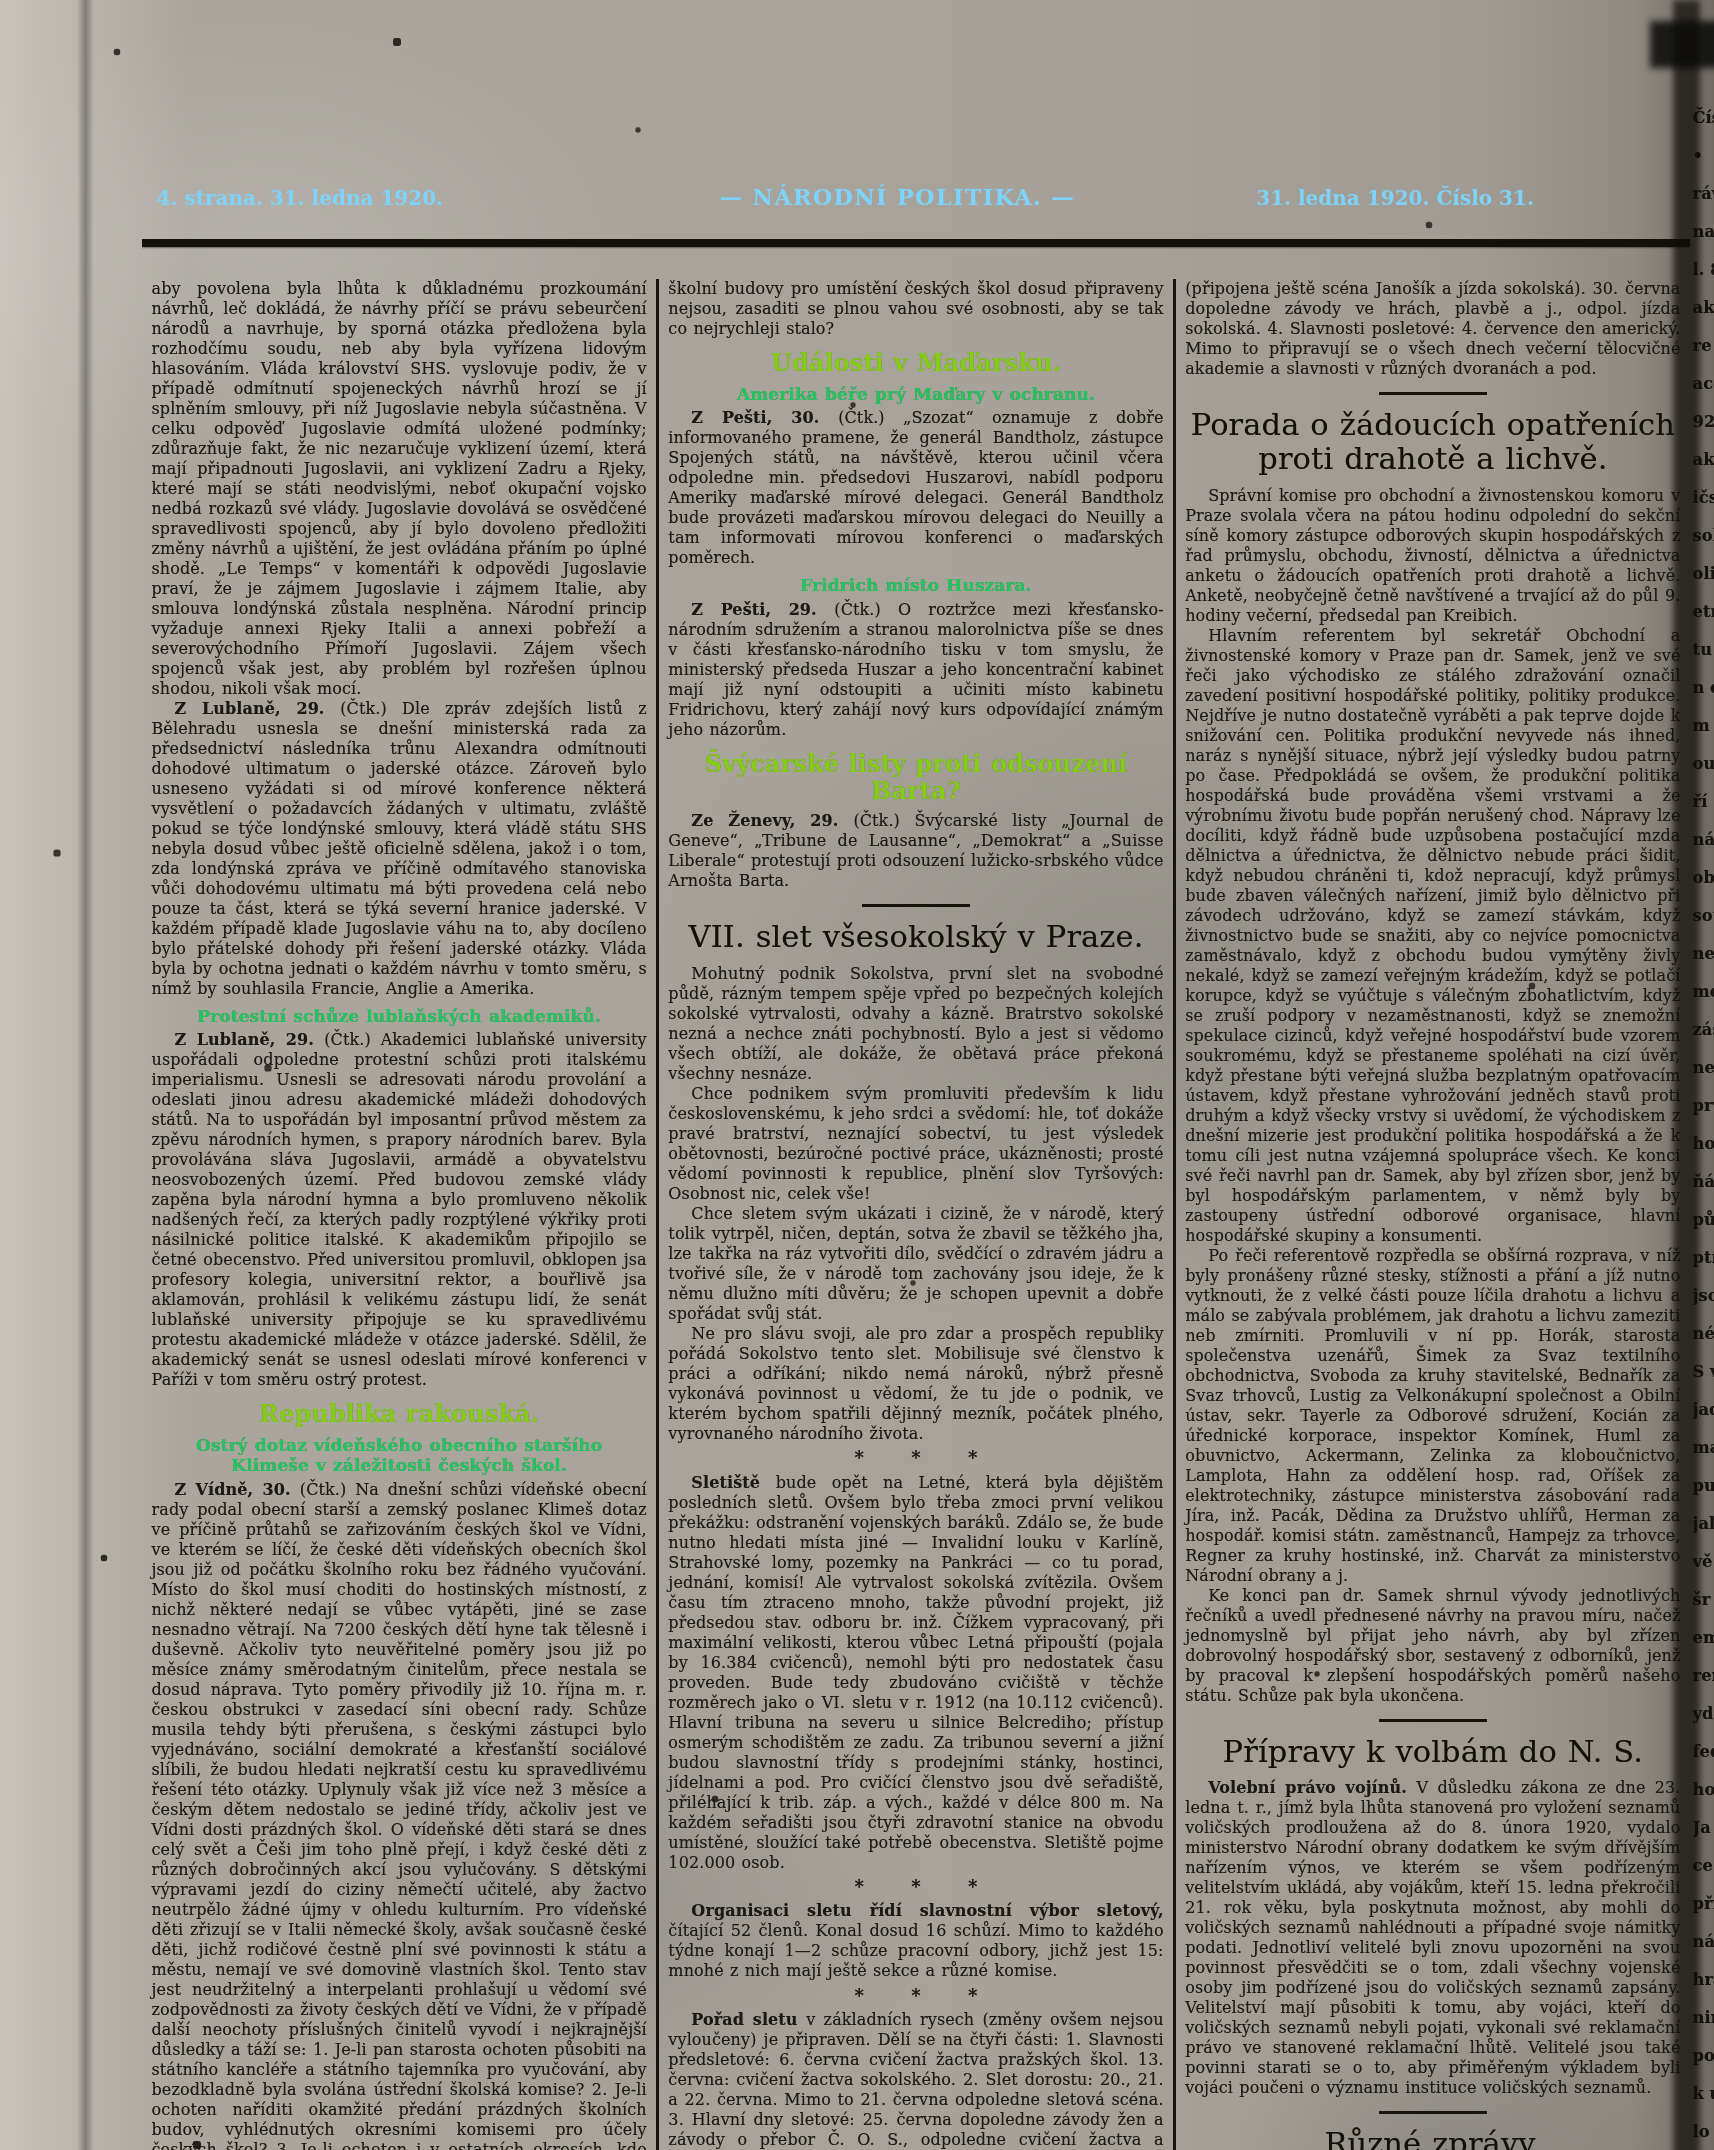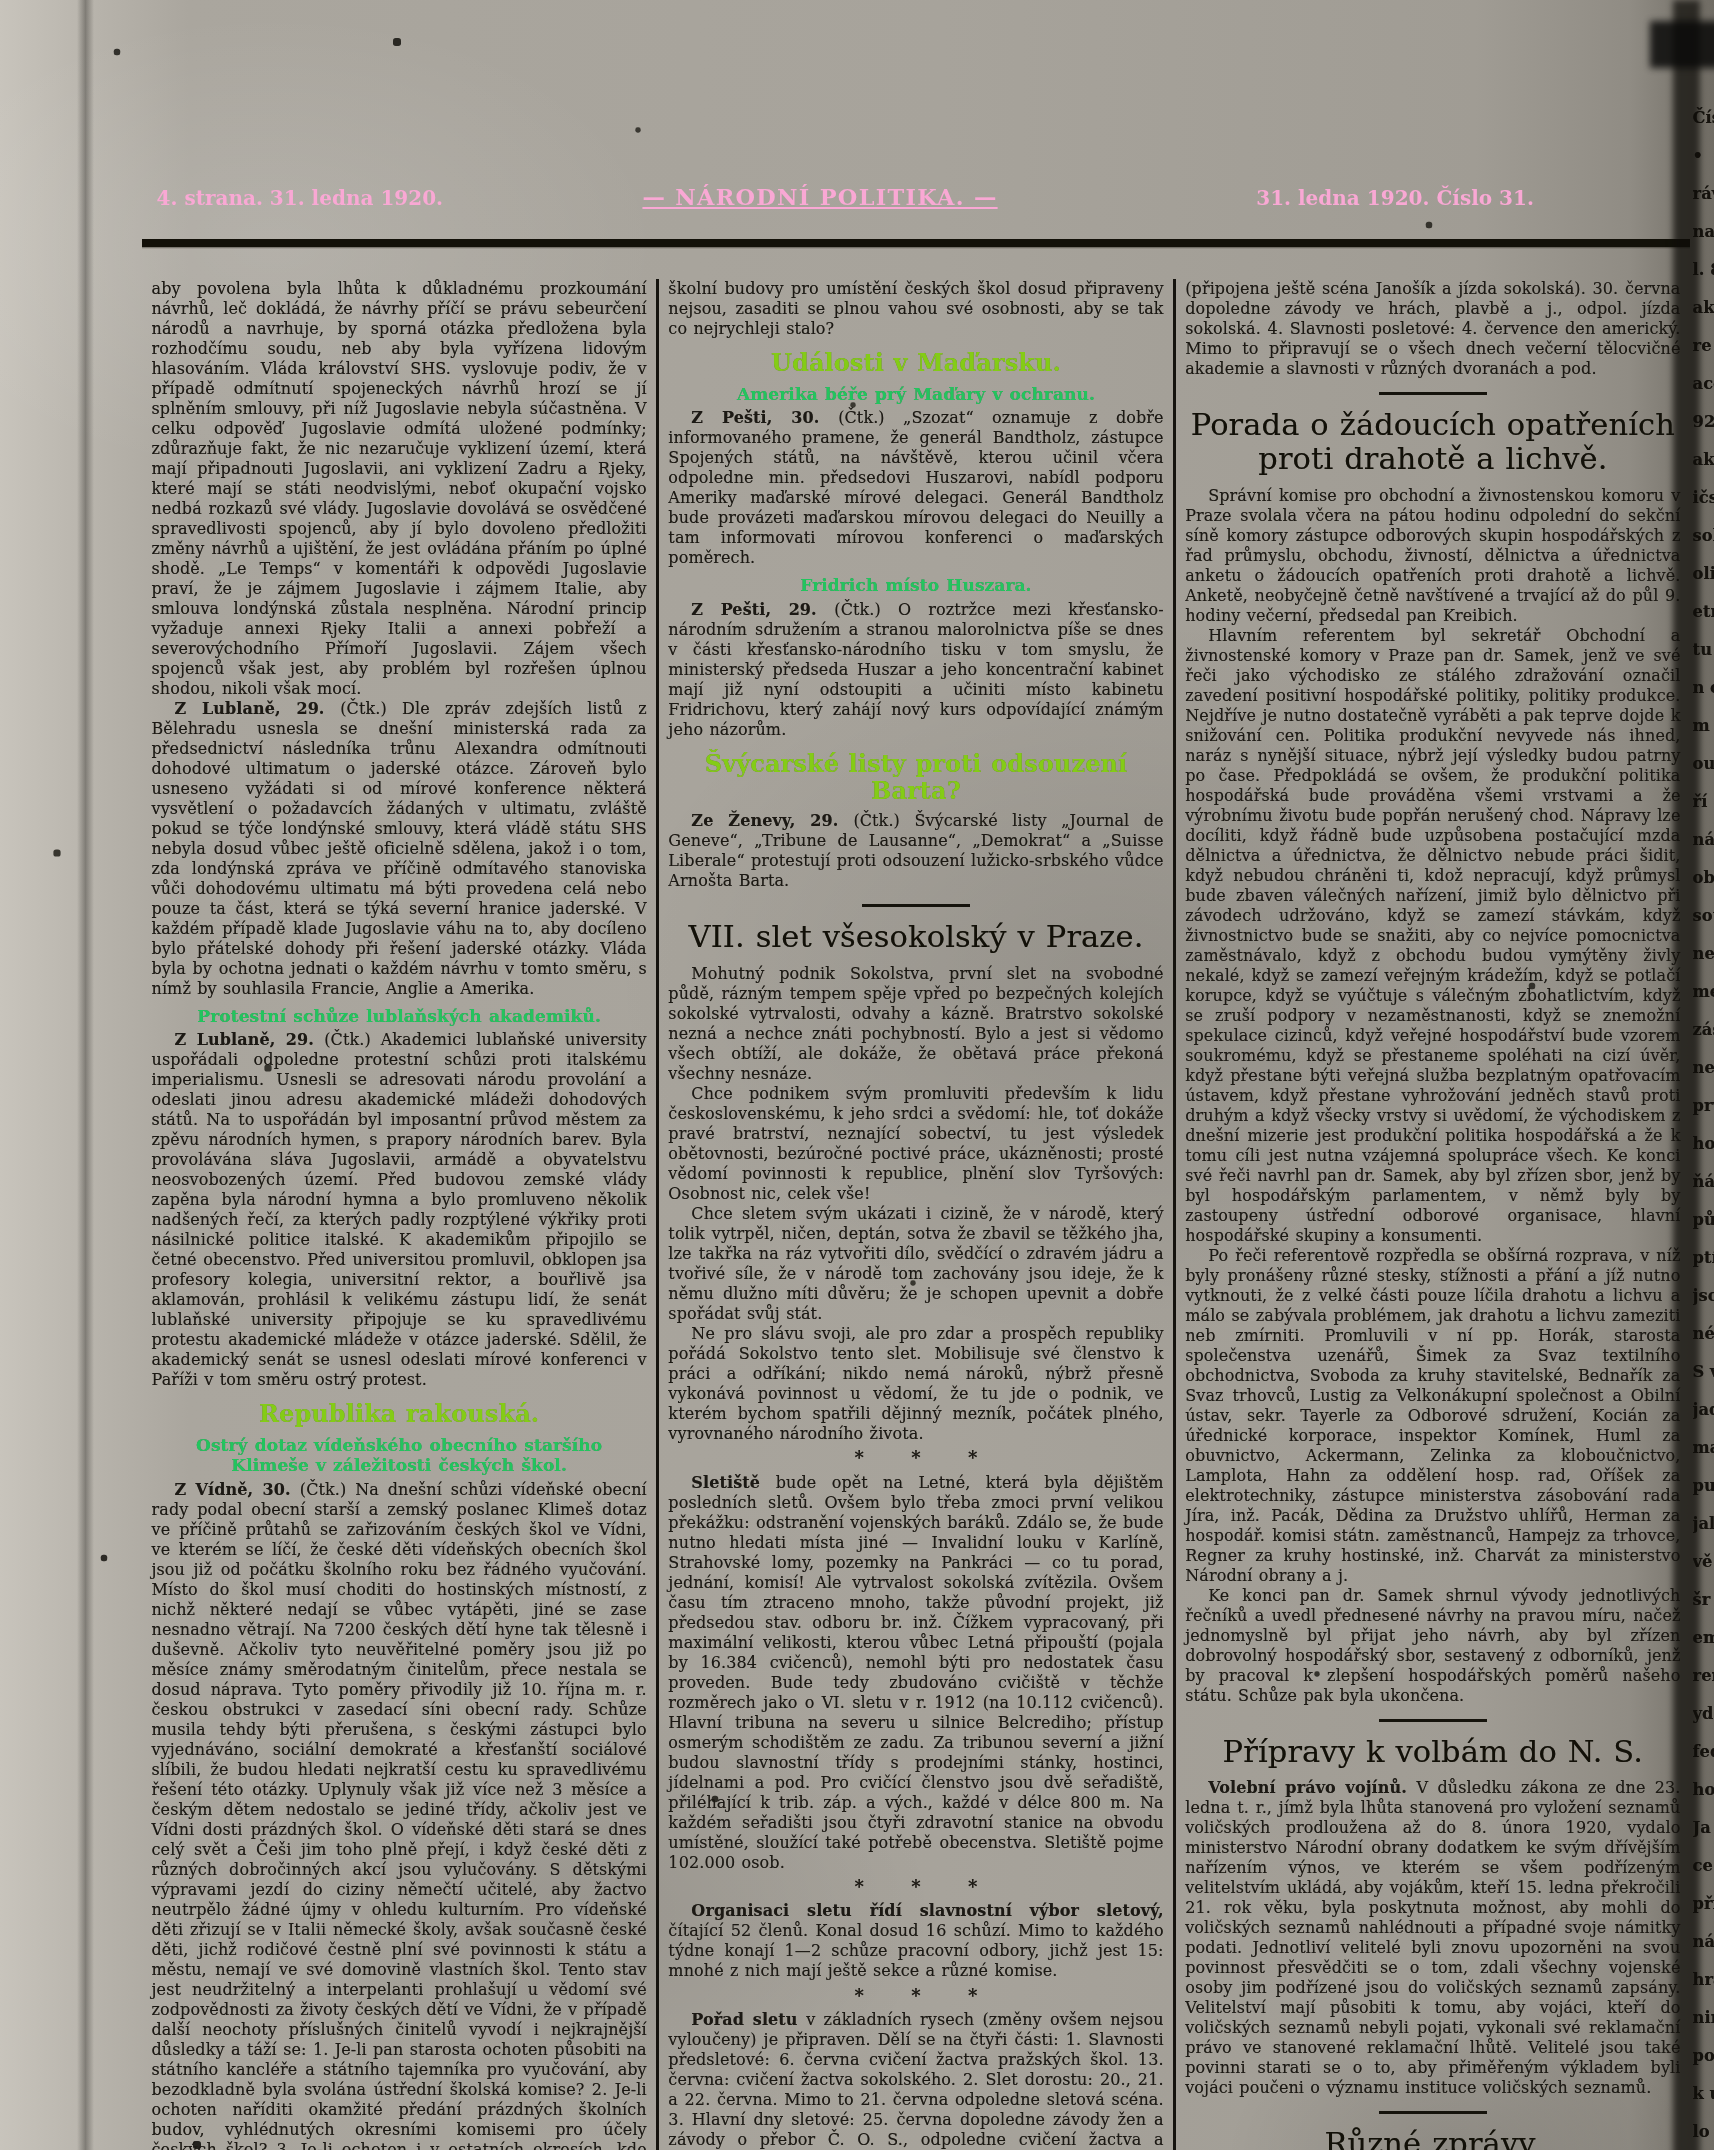--- a/index.html
+++ b/index.html
@@ -21,23 +21,23 @@
   .corner-blob{position:absolute;right:-7.7px;top:20.6px;width:73px;height:47px;
     background:#0a0a09;filter:blur(3.9px);opacity:.85;}
   .specks{position:absolute;left:0;top:0;width:1.7px;height:1.7px;background:transparent;border-radius:50%;
     box-shadow:396px 41px 0 3px #2a2823, 116px 51px 0 2.2px #33312c, 637px 129px 0 1.7px #3a3832,
       267px 1067px 0 2.6px #35332d, 103px 1557px 0 2.2px #2d2b26, 196px 2144px 0 3px #23211d,
       1428px 224px 0 2.2px #34322c, 912px 1282px 0 1.7px #38362f, 714px 1798px 0 2.2px #2f2d27,
       1316px 1673px 0 1.7px #34322b, 379px 2288px 0 2.6px #26241f, 1239px 2202px 0 2.2px #2b2923,
       852px 404px 0 1.7px #3b3932, 1531px 985px 0 2.2px #32302a, 56px 852px 0 2.6px #37352e;}
   .textblock{position:absolute;left:142px;top:0;width:1551px;height:2451px;color:#1c1914;}
   .masthead{position:absolute;left:0;top:184px;width:1548px;display:flex;align-items:baseline;
-    font-weight:bold;font-size:20px;color:#f9a8d4;}
+    font-weight:bold;font-size:20px;color:#7dd3fc;}
   .masthead .m-left{width:508px;text-align:left;padding-left:14.6px;}
-  .masthead .m-center{width:533px;text-align:left;font-size:22.4px;letter-spacing:1.3px;text-decoration:underline;}
+  .masthead .m-center{width:533px;text-align:center;font-size:22.4px;letter-spacing:1.3px;}
   .masthead .m-right{width:508px;text-align:center;padding-right:52px;}
   .head-rule{position:absolute;left:0;top:239px;width:1548px;height:8.2px;background:#131109;
     box-shadow:0 1.3px 0 rgba(19,17,9,.35);}
   .cols{position:absolute;left:0;top:279px;width:1548px;height:2159px;display:flex;}
   .col{height:100%;overflow:hidden;text-align:justify;font-size:16px;line-height:20px;
     letter-spacing:0.1px;word-spacing:1.1px;text-shadow:0 0 0.4px rgba(20,17,12,.45);}
   .col1,.col2,.col3{width:509px;padding:0 9.5px;}
   .vrule{width:2.6px;height:100%;background:#15130e;flex:none;}
   .para{margin:0;text-indent:23px;}
   .cont{text-indent:0;}

